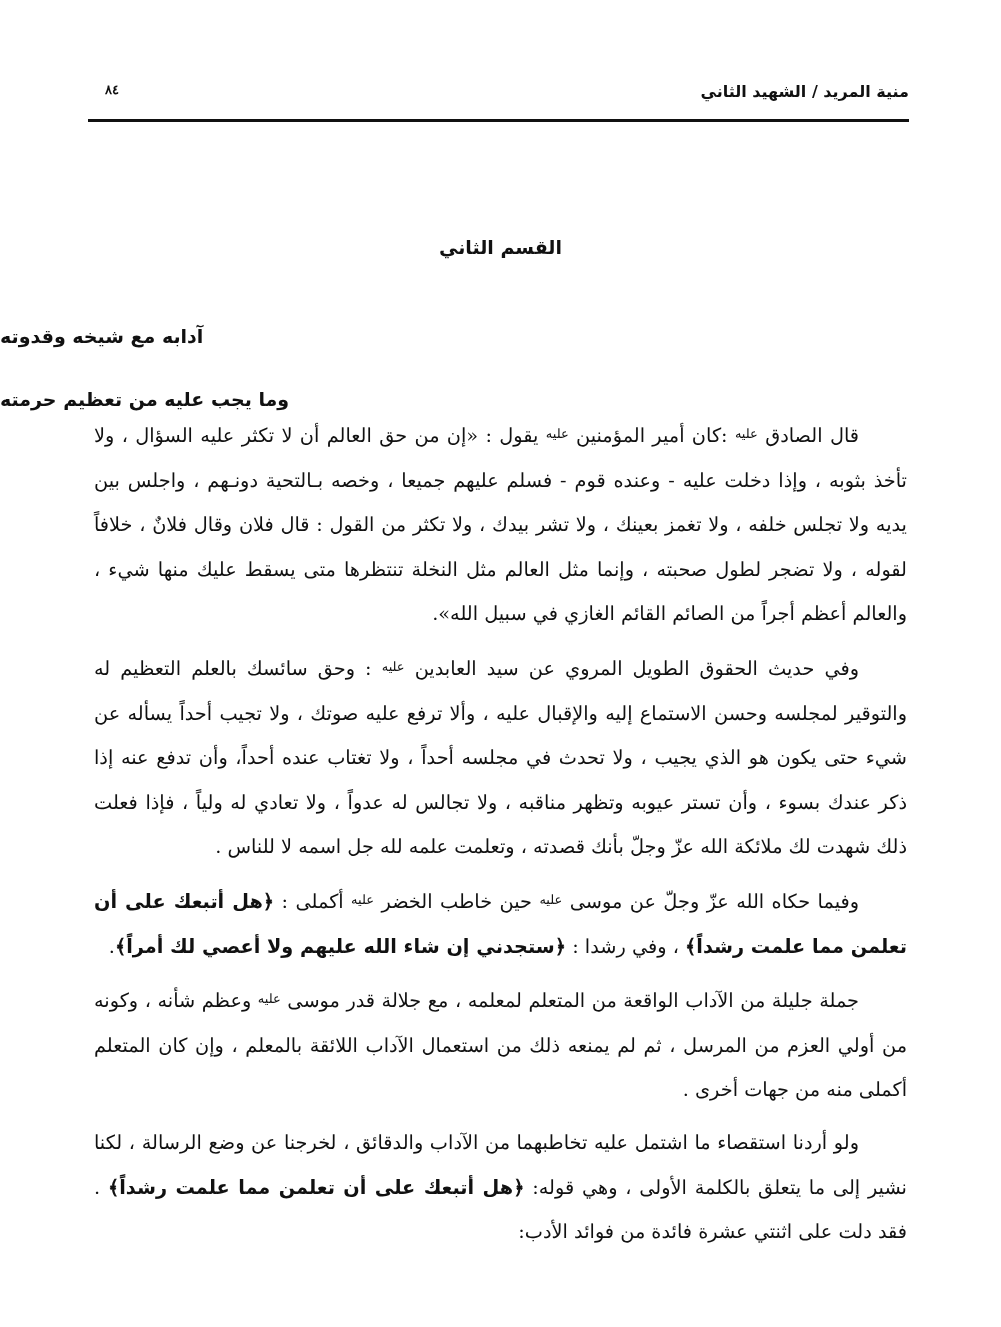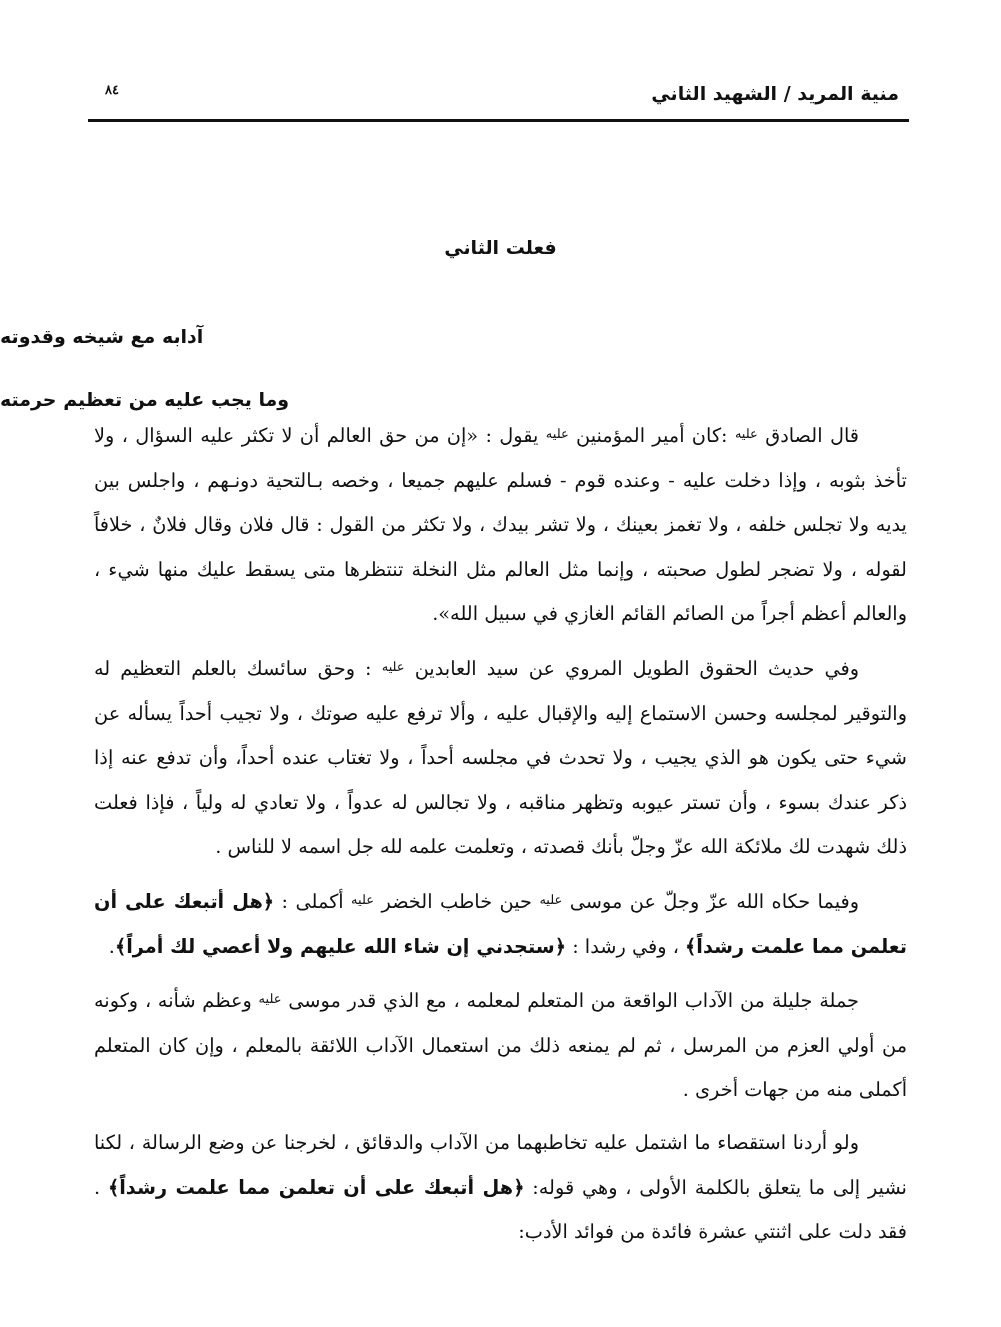--- a/index.html
+++ b/index.html
@@ -1,41 +1,41 @@
 <!DOCTYPE html>
 <html><head>
 <meta charset="utf-8">
 <style>
   html, body { margin:0; padding:0; background:#ffffff; }
   body { width:1001px; height:1327px; position:relative; overflow:hidden; color:#111; font-family:"DejaVu Serif", serif; }
   .header { position:absolute; left:88px; right:92px; top:82px; height:36px; direction:rtl; }
-  .running-title { position:absolute; right:10px; top:0; font-family:"DejaVu Sans", sans-serif; font-weight:bold; font-size:19px; }
+  .running-title { position:absolute; right:0; top:0; font-family:"DejaVu Sans", sans-serif; font-weight:bold; font-size:16px; }
   .page-number { position:absolute; left:17px; top:0; font-family:Liberation Serif, serif; font-weight:bold; font-size:13px; }
   .header-rule { position:absolute; left:88px; right:92px; top:119px; height:3px; background:#111; }
   .section-title { position:absolute; left:0; right:0; top:236px; text-align:center; font-family:"DejaVu Sans", sans-serif; font-weight:bold; font-size:19px; direction:rtl; }
   .chapter-title { position:absolute; left:0; right:0; text-align:left; font-family:"DejaVu Sans", sans-serif; font-weight:bold; font-size:19px; direction:rtl; }
   .ct1 { top:325px; }
   .ct2 { top:388px; }
   .body { position:absolute; left:86px; right:86px; top:404px; direction:rtl; text-align:justify; font-size:19.3px; line-height:44.6px; }
   .body p { margin:8px; text-indent:48px; text-align-last:right; }
   .quote { font-family:"DejaVu Sans", sans-serif; font-weight:bold; }
   .honorific { font-size:13px; vertical-align:4px; }
 </style>
 </head>
 <body>
 
 <div class="header">
   <span class="running-title">منية المريد / الشهيد الثاني</span>
   <span class="page-number">٨٤</span>
 </div>
 <div class="header-rule"></div>
 
-<div class="section-title">فعلت الثاني</div>
+<div class="section-title">القسم الثاني</div>
 <div class="chapter-title ct1">آدابه مع شيخه وقدوته</div>
 <div class="chapter-title ct2">وما يجب عليه من تعظيم حرمته</div>
 
 <div class="body" id="body">
     <p><span>قال الصادق </span><span class="honorific" title="عليه السلام">عليه</span><span> :كان أمير المؤمنين </span><span class="honorific" title="عليه السلام">عليه</span><span> يقول : «إن من حق العالم أن لا تكثر عليه السؤال ، ولا تأخذ بثوبه ، وإذا دخلت عليه - وعنده قوم - فسلم عليهم جميعا ، وخصه بـالتحية دونـهم ، واجلس بين يديه ولا تجلس خلفه ، ولا تغمز بعينك ، ولا تشر بيدك ، ولا تكثر من القول : قال فلان وقال فلانٌ ، خلافاً لقوله ، ولا تضجر لطول صحبته ، وإنما مثل العالم مثل النخلة تنتظرها متى يسقط عليك منها شيء ، والعالم أعظم أجراً من الصائم القائم الغازي في سبيل الله».</span></p>
     <p><span>وفي حديث الحقوق الطويل المروي عن سيد العابدين </span><span class="honorific" title="عليه السلام">عليه</span><span> : وحق سائسك بالعلم التعظيم له والتوقير لمجلسه وحسن الاستماع إليه والإقبال عليه ، وألا ترفع عليه صوتك ، ولا تجيب أحداً يسأله عن شيء حتى يكون هو الذي يجيب ، ولا تحدث في مجلسه أحداً ، ولا تغتاب عنده أحداً، وأن تدفع عنه إذا ذكر عندك بسوء ، وأن تستر عيوبه وتظهر مناقبه ، ولا تجالس له عدواً ، ولا تعادي له ولياً ، فإذا فعلت ذلك شهدت لك ملائكة الله عزّ وجلّ بأنك قصدته ، وتعلمت علمه لله جل اسمه لا للناس .</span></p>
     <p><span>وفيما حكاه الله عزّ وجلّ عن موسى </span><span class="honorific" title="عليه السلام">عليه</span><span> حين خاطب الخضر </span><span class="honorific" title="عليه السلام">عليه</span><span> أكملى : </span><span class="quote">﴿هل أتبعك على أن تعلمن مما علمت رشداً﴾</span><span> ، وفي رشدا : </span><span class="quote">﴿ستجدني إن شاء الله عليهم ولا أعصي لك أمراً﴾</span><span>.</span></p>
-    <p><span>جملة جليلة من الآداب الواقعة من المتعلم لمعلمه ، مع الذي قدر موسى </span><span class="honorific" title="عليه السلام">عليه</span><span> وعظم شأنه ، وكونه من أولي العزم من المرسل ، ثم لم يمنعه ذلك من استعمال الآداب اللائقة بالمعلم ، وإن كان المتعلم أكملى منه من جهات أخرى .</span></p>
+    <p><span>جملة جليلة من الآداب الواقعة من المتعلم لمعلمه ، مع جلالة قدر موسى </span><span class="honorific" title="عليه السلام">عليه</span><span> وعظم شأنه ، وكونه من أولي العزم من المرسل ، ثم لم يمنعه ذلك من استعمال الآداب اللائقة بالمعلم ، وإن كان المتعلم أكملى منه من جهات أخرى .</span></p>
     <p><span>ولو أردنا استقصاء ما اشتمل عليه تخاطبهما من الآداب والدقائق ، لخرجنا عن وضع الرسالة ، لكنا نشير إلى ما يتعلق بالكلمة الأولى ، وهي قوله: </span><span class="quote">﴿هل أتبعك على أن تعلمن مما علمت رشداً﴾</span><span> . فقد دلت على اثنتي عشرة فائدة من فوائد الأدب:</span></p>
   </div>
 
 </body></html>

